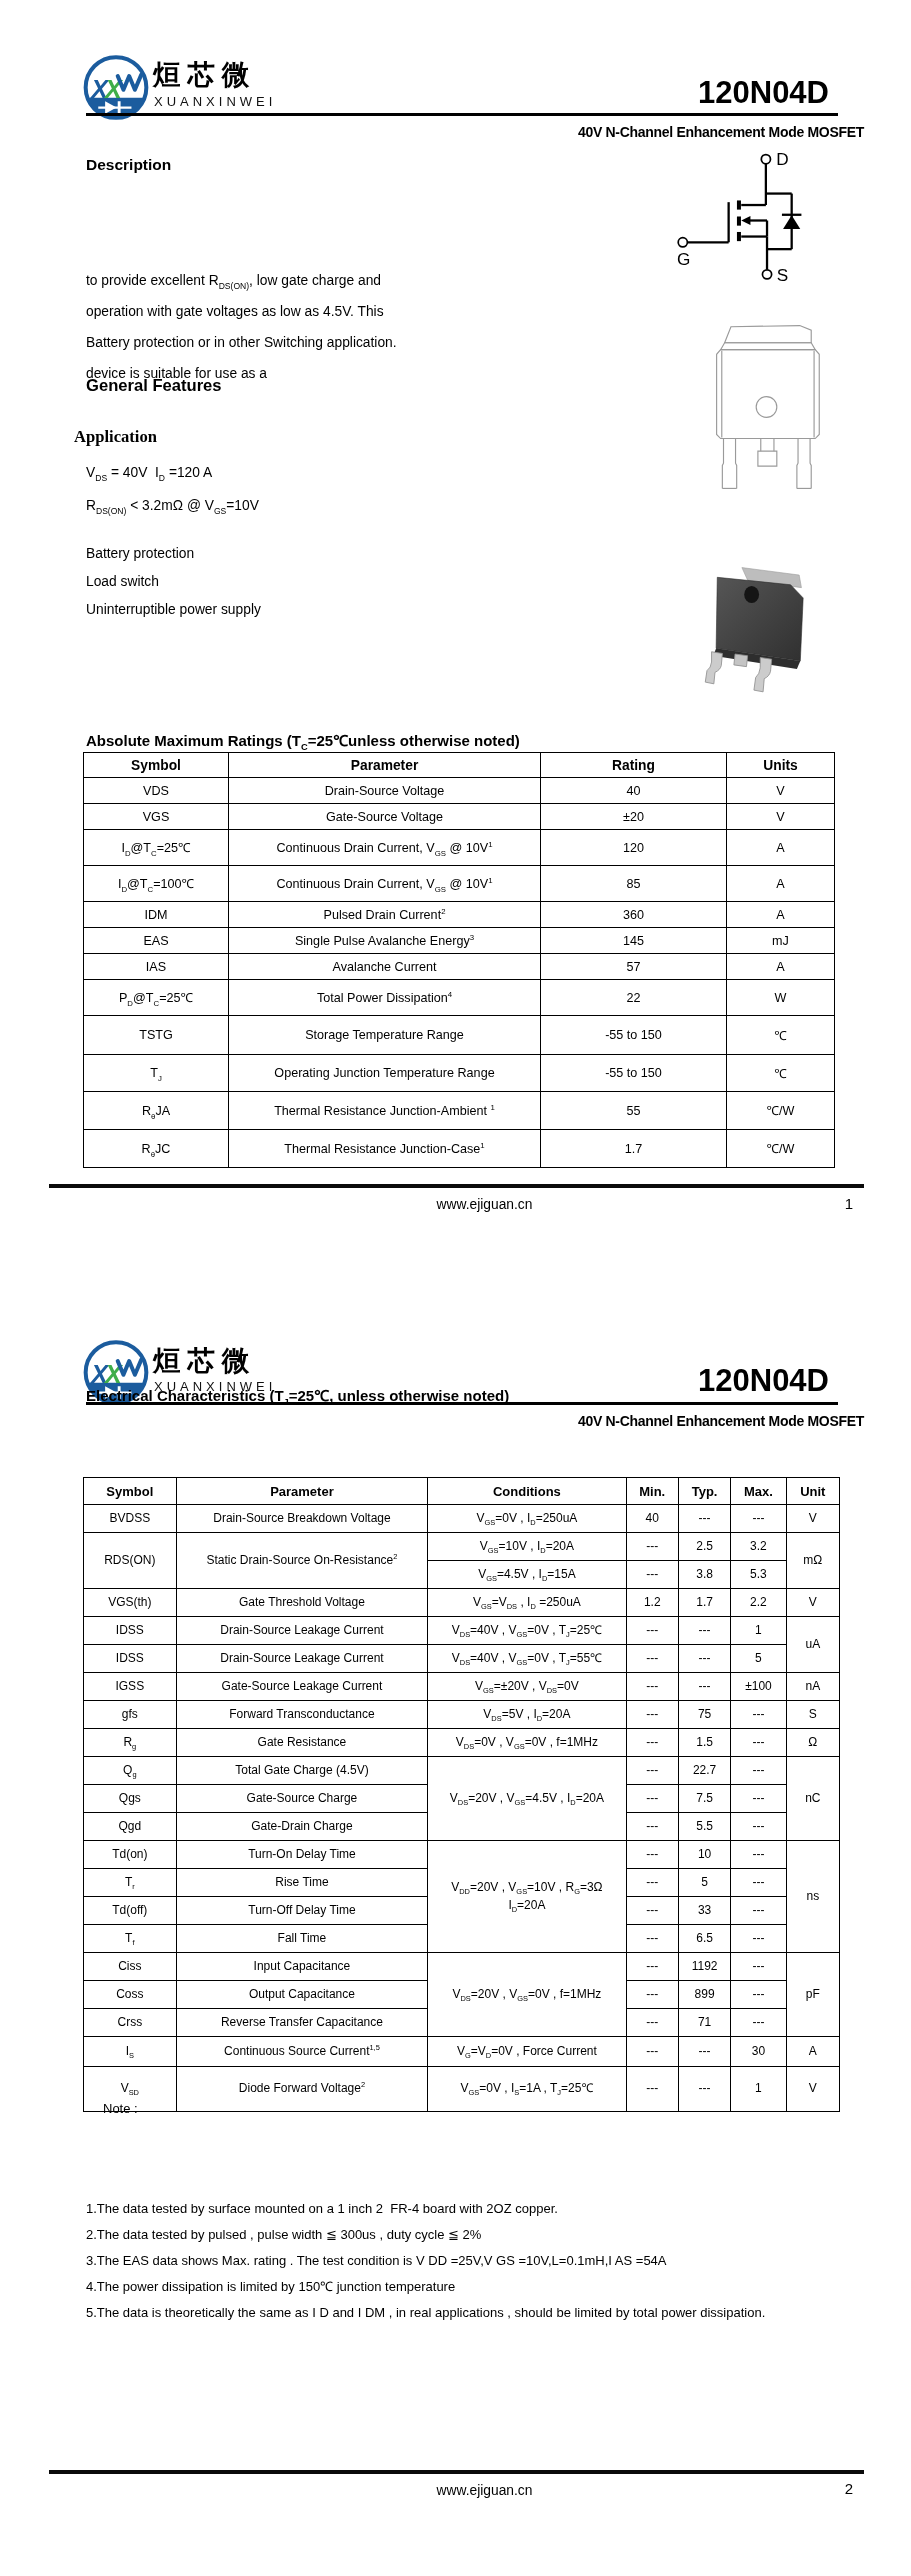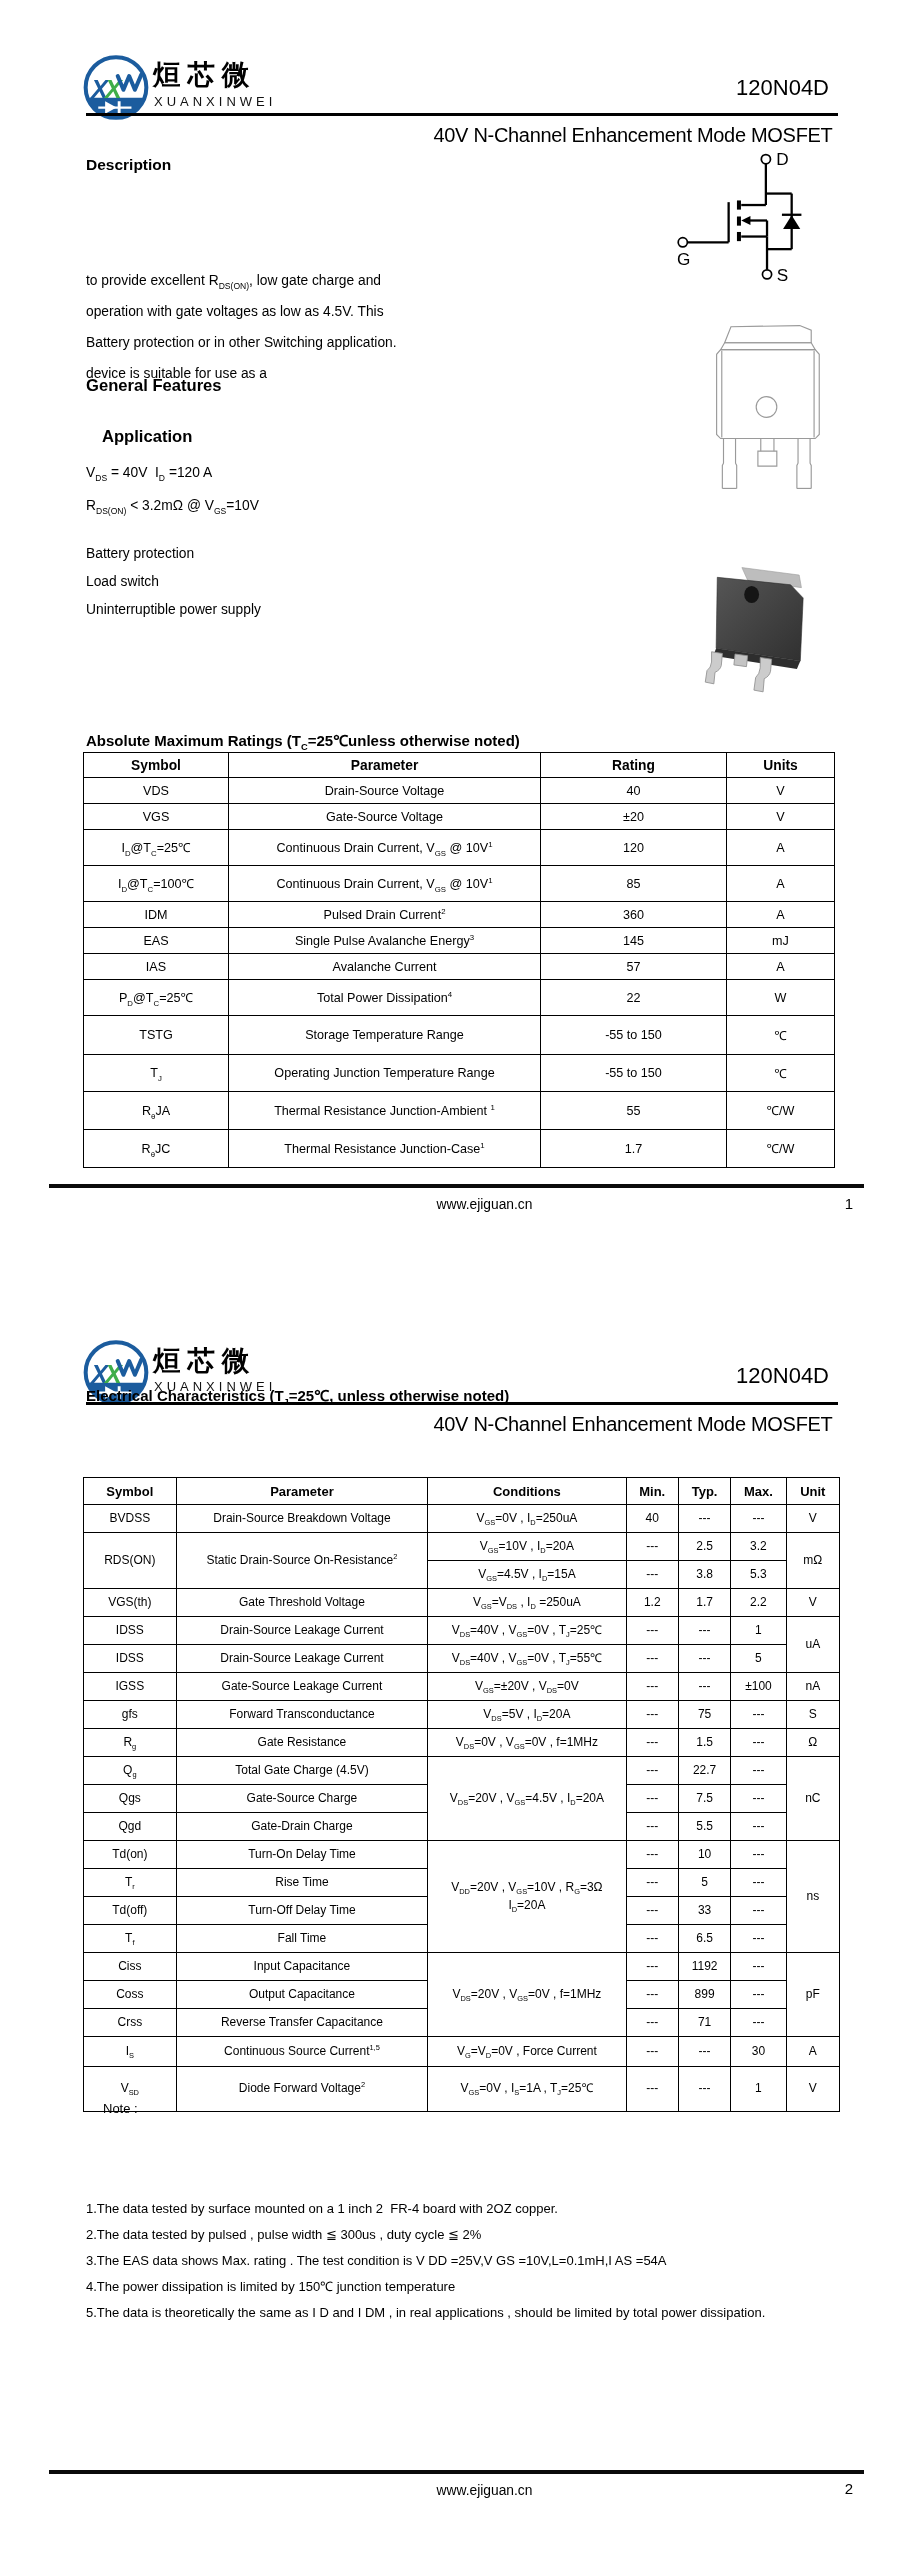--- a/index.html
+++ b/index.html
@@ -3,23 +3,23 @@
 <meta charset="utf-8">
 <style>
   html,body{margin:0;padding:0;background:#fff;}
   body{font-family:"Liberation Sans",sans-serif;color:#000;}
   .sheet{position:relative;width:911px;height:2576px;background:#fff;overflow:hidden;}
   .abs{position:absolute;}
 
   
   .brand-cn{font-size:27.5px;font-weight:bold;letter-spacing:6.9px;white-space:nowrap;}
   .brand-en{font-size:13px;letter-spacing:4px;color:#111;white-space:nowrap;}
-  .part-no{font-size:22px;font-weight:normal;text-align:right;}
+  .part-no{font-size:31px;font-weight:bold;text-align:right;}
   .h-rule{background:#000;height:3.4px;}
-  .doc-subtitle{font-size:20px;font-weight:normal;text-align:center;letter-spacing:-0.3px;white-space:nowrap;}
+  .doc-subtitle{font-size:14px;font-weight:bold;text-align:right;letter-spacing:-0.3px;white-space:nowrap;}
 
   .sec-heading{font-size:15.5px;font-weight:bold;}
   .sec-heading.big{font-size:16.6px;}
   .body-lines{font-size:13.8px;line-height:31px;white-space:pre-wrap;}
   .body-lines.tight{line-height:28px;}
   .gf-lines{font-size:13.8px;line-height:33px;white-space:pre-wrap;}
 
   .table-title{font-size:15px;font-weight:bold;}
 
   table{border-collapse:collapse;table-layout:fixed;background:#fff;}
@@ -75,21 +75,21 @@
   <div class="abs sec-heading" style="left:86px;top:156px;">Description</div>
   <div class="abs body-lines" style="left:86px;top:172px;width:396px;">
     
   <div>to provide excellent R<sub>DS(ON)</sub>, low gate charge and</div><div>operation with gate voltages as low as 4.5V. This</div><div>Battery protection or in other Switching application.</div><div>device is suitable for use as a</div></div>
 
   <div class="abs sec-heading big" style="left:86px;top:332px;margin-top:44px;">General Features</div>
   <div class="abs gf-lines" style="left:86px;top:357px;width:396px;">
     
   <div>V<sub>DS</sub> = 40V  I<sub>D</sub> =120 A</div><div>R<sub>DS(ON)</sub> &lt; 3.2mΩ @ V<sub>GS</sub>=10V</div></div>
 
-  <div class="abs sec-heading big" style="left:102px;top:427px;">Application</div>
+  <div class="abs sec-heading big" style="left:74px;top:427px;font-family:Liberation Serif, serif;">Application</div>
   <div class="abs body-lines tight" style="left:86px;top:456px;width:396px;">
     
   <div>Battery protection</div><div>Load switch</div><div>Uninterruptible power supply</div></div>
 
   <svg class="abs" style="left:654px;top:146px;" width="155" height="149" viewBox="0 0 270 260">
     <g stroke="#000" stroke-width="4" fill="none">
       <circle cx="195" cy="23" r="8" stroke-width="3" fill="#fff"></circle>
       <line x1="195" y1="31" x2="195" y2="103"></line>
       <line x1="195" y1="83" x2="240" y2="83"></line>
       <line x1="152" y1="103" x2="195" y2="103"></line>

